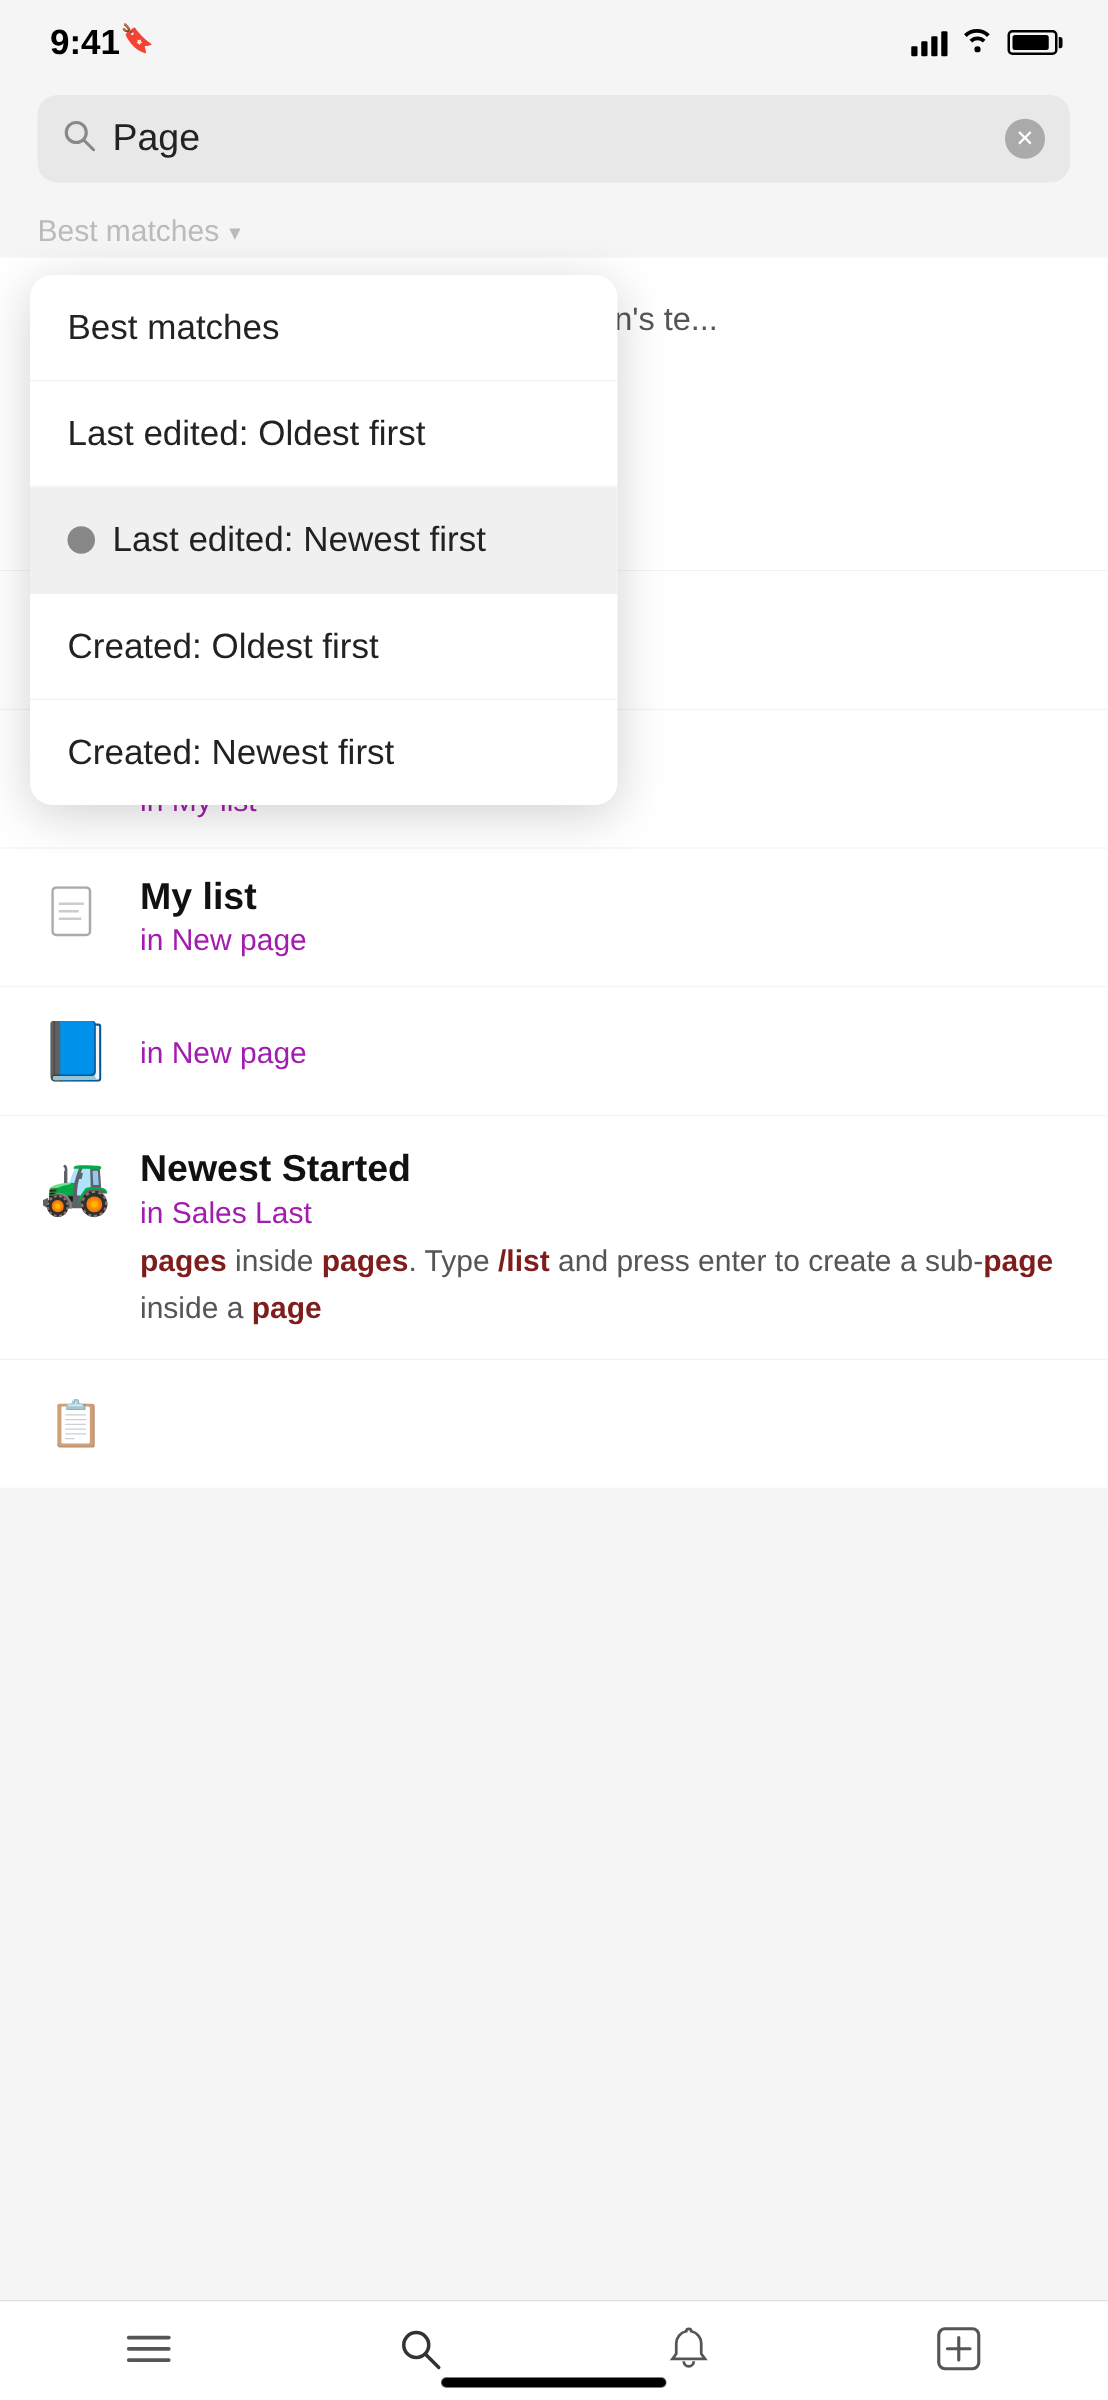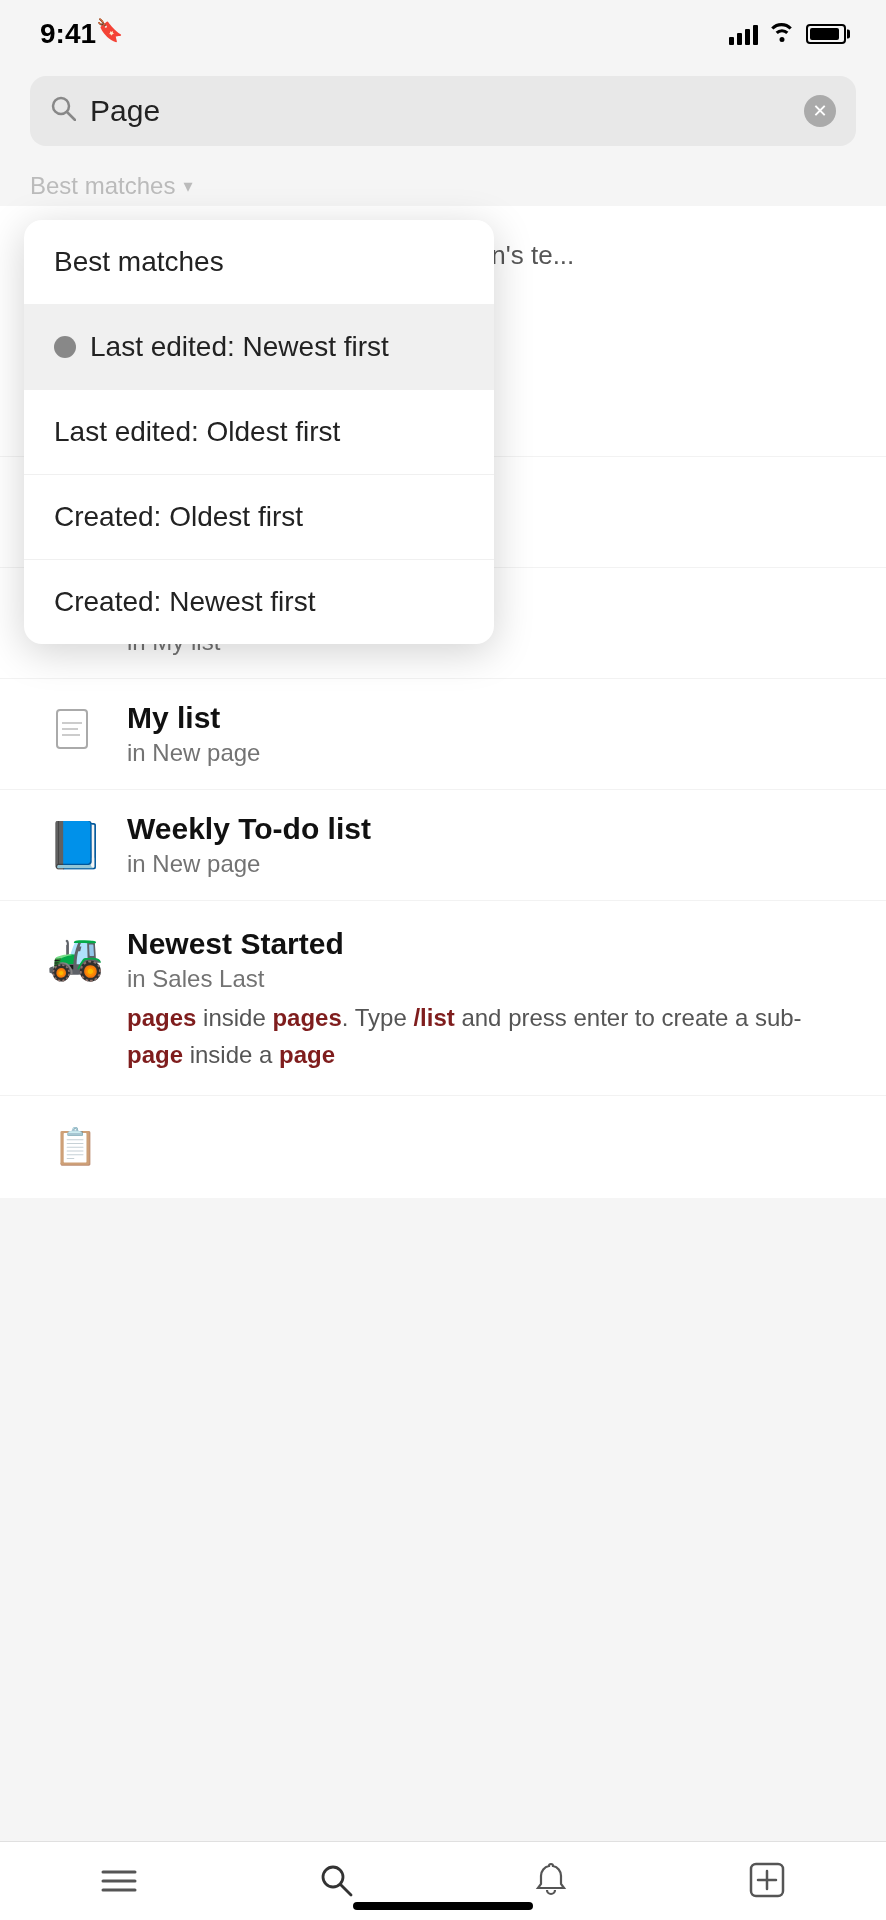--- a/index.html
+++ b/index.html
@@ -178,21 +178,21 @@
     .behind-dropdown-row {
       padding: 20px 30px 20px 130px;
       font-size: 26px;
       color: #555;
       line-height: 1.5;
     }
 
     .result-item {
       display: flex;
       align-items: center;
-      padding: 22px 47px;
+      padding: 22px 32px;
       gap: 22px;
       border-bottom: 1px solid #f2f2f2;
       background: #fff;
     }
     .result-item:last-child {
       border-bottom: none;
     }
     .result-icon-wrap {
       width: 58px;
       height: 58px;
@@ -207,21 +207,21 @@
     .result-text {
       flex: 1;
     }
     .result-title {
       font-size: 30px;
       font-weight: 700;
       color: #111;
     }
     .result-subtitle {
       font-size: 24px;
-      color: #737373;
+      color: #a21caf;
       margin-top: 4px;
     }
 
     
     .snippet-text {
       font-size: 24px;
       color: #555;
       line-height: 1.55;
       margin-top: 6px;
     }
@@ -390,21 +390,20 @@
         <div class="result-title">My list</div>
         <div class="result-subtitle">in New page</div>
       </div>
     </div>
 
     <div class="result-item">
       <div class="result-icon-wrap">
         <span class="emoji-icon">📘</span>
       </div>
       <div class="result-text">
-        <div class="result-title">Weekly To-do list</div>
         <div class="result-subtitle">in New page</div>
       </div>
     </div>
 
     <div class="result-item" style="align-items:flex-start; padding-top: 26px;">
       <div class="result-icon-wrap">
         <span class="emoji-icon">🚜</span>
       </div>
       <div class="result-text">
         <div class="result-title">Newest Started</div>
@@ -421,26 +420,26 @@
       </div>
     </div>
 
   </div>
 </div>
 
 <div class="dropdown-overlay">
   <div class="dropdown-item">
     <span>Best matches</span>
   </div>
+  <div class="dropdown-item">
+    <span>Last edited: Oldest first</span>
+  </div>
   <div class="dropdown-item active">
     <div class="dot-indicator"></div>
     <span>Last edited: Newest first</span>
-  </div>
-  <div class="dropdown-item">
-    <span>Last edited: Oldest first</span>
   </div>
   <div class="dropdown-item">
     <span>Created: Oldest first</span>
   </div>
   <div class="dropdown-item">
     <span>Created: Newest first</span>
   </div>
 </div>
 
 <div class="bottom-nav">

